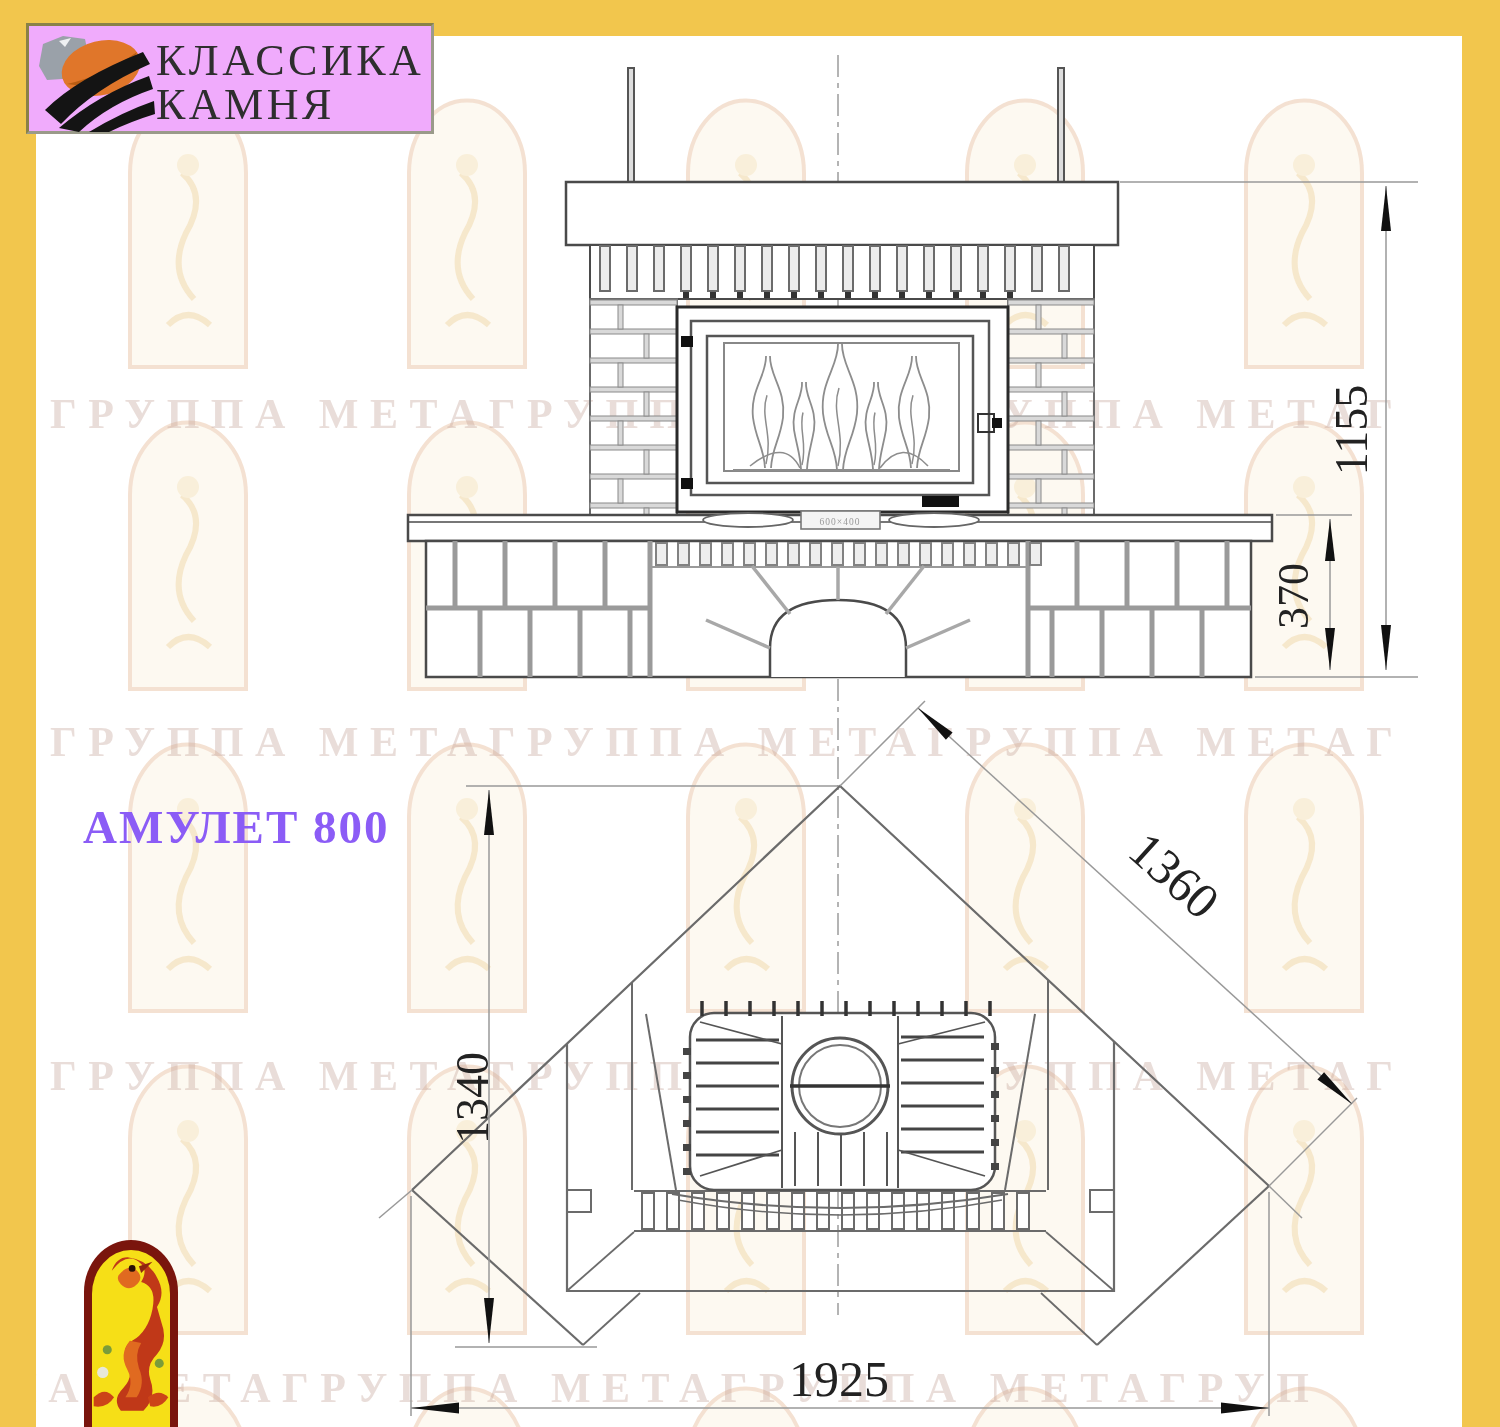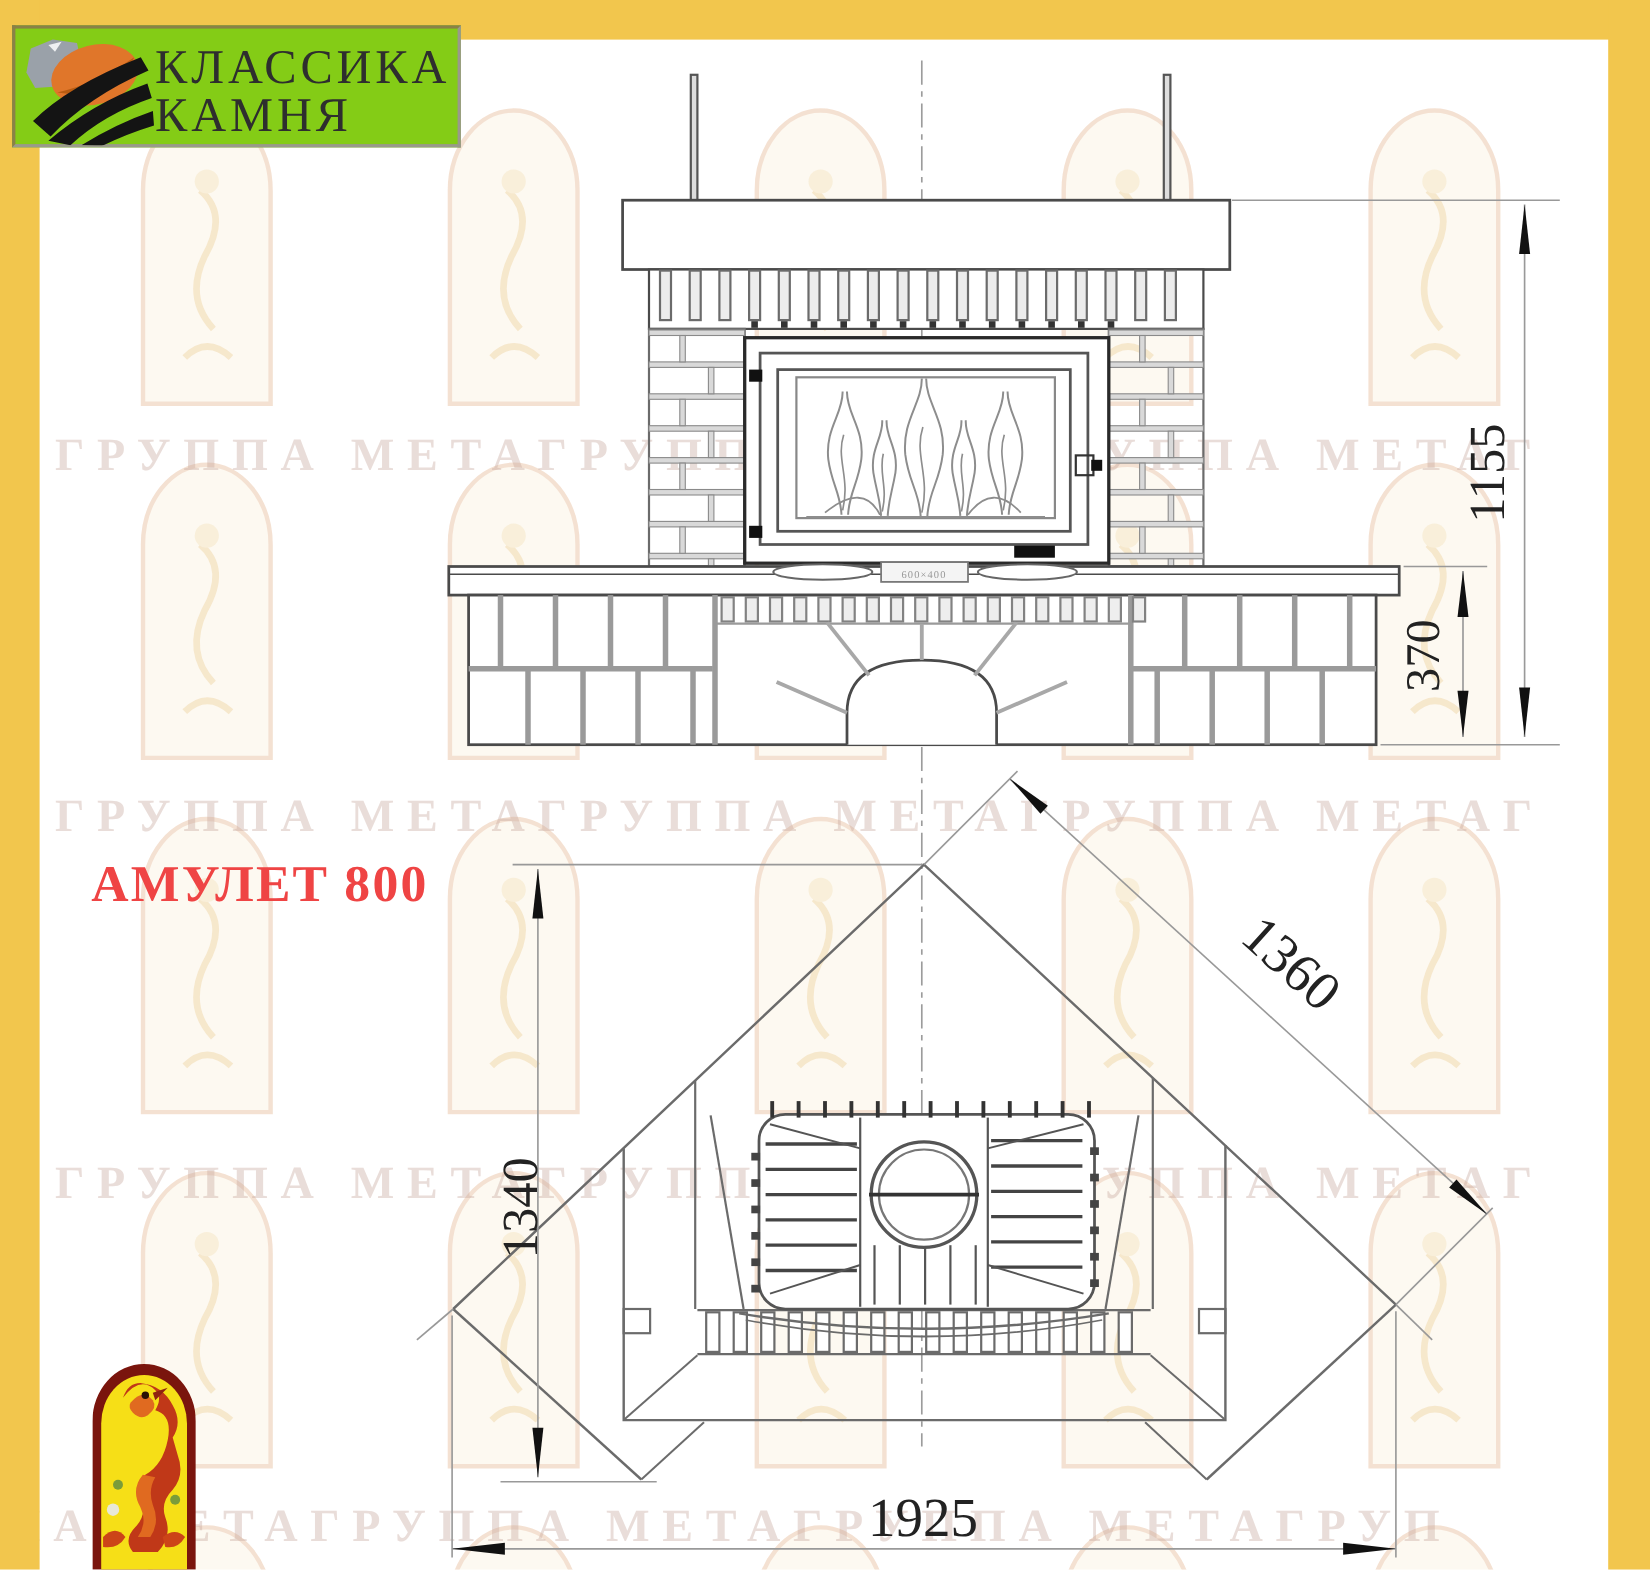--- a/index.html
+++ b/index.html
@@ -4,25 +4,25 @@
 <style>
   html,body{margin:0;padding:0;}
   body{width:1500px;height:1427px;position:relative;overflow:hidden;background:#ffffff;
        font-family:"Liberation Serif", serif;}
   .abs{position:absolute;}
   #wm-text div{position:absolute;white-space:nowrap;font-family:"Liberation Serif",serif;
        font-weight:bold;font-size:42px;letter-spacing:11.5px;color:rgba(197,165,156,0.38);}
   #frame-top{left:0;top:0;width:1500px;height:36px;background:#f2c64d;}
   #frame-left{left:0;top:0;width:36px;height:1427px;background:#f2c64d;}
   #frame-right{left:1462px;top:0;width:38px;height:1427px;background:#f2c64d;}
-  #logo{left:11px;top:23px;width:402px;height:105px;background:#84cc16;
+  #logo{left:26px;top:23px;width:402px;height:105px;background:#f0abfc;
         border:3px solid #8a8147;border-right-color:#9a9a8a;border-bottom-color:#9a9a8a;}
   #logo .t1{position:absolute;left:127px;top:13px;font-size:44px;letter-spacing:3.5px;color:#2e2e2e;font-family:"Liberation Serif",serif;line-height:1;}
   #logo .t2{position:absolute;left:127px;top:57px;font-size:44px;letter-spacing:3.5px;color:#2e2e2e;font-family:Liberation Serif, serif;line-height:1;}
-  #title{left:83px;top:777px;font-size:47px;font-weight:bold;color:#ef4444;
+  #title{left:83px;top:800px;font-size:47px;font-weight:bold;color:#8b5cf6;
          letter-spacing:2px;font-family:"Liberation Serif",serif;}
 </style>
 </head>
 <body>
 <svg id="wm" class="abs" style="left:0;top:0;opacity:0.82" width="1500" height="1427" viewBox="0 0 1500 1427">
     <path d="M130 367 L130 173.0 A58.0 72.5 0 0 1 246 173.0 L246 367 Z" fill="#fdf8ee" stroke="#f2dbc9" stroke-width="4"></path>
 <g stroke="#f5e3c2" stroke-width="6" fill="none">
       <path d="M182.0 173 Q208.0 195 186.0 233 Q168.0 271 194.0 299"></path>
       <path d="M168.0 325 Q188.0 305 210.0 325"></path>
       <circle cx="188.0" cy="165" r="11" fill="#f8ecd2" stroke="none"></circle>

